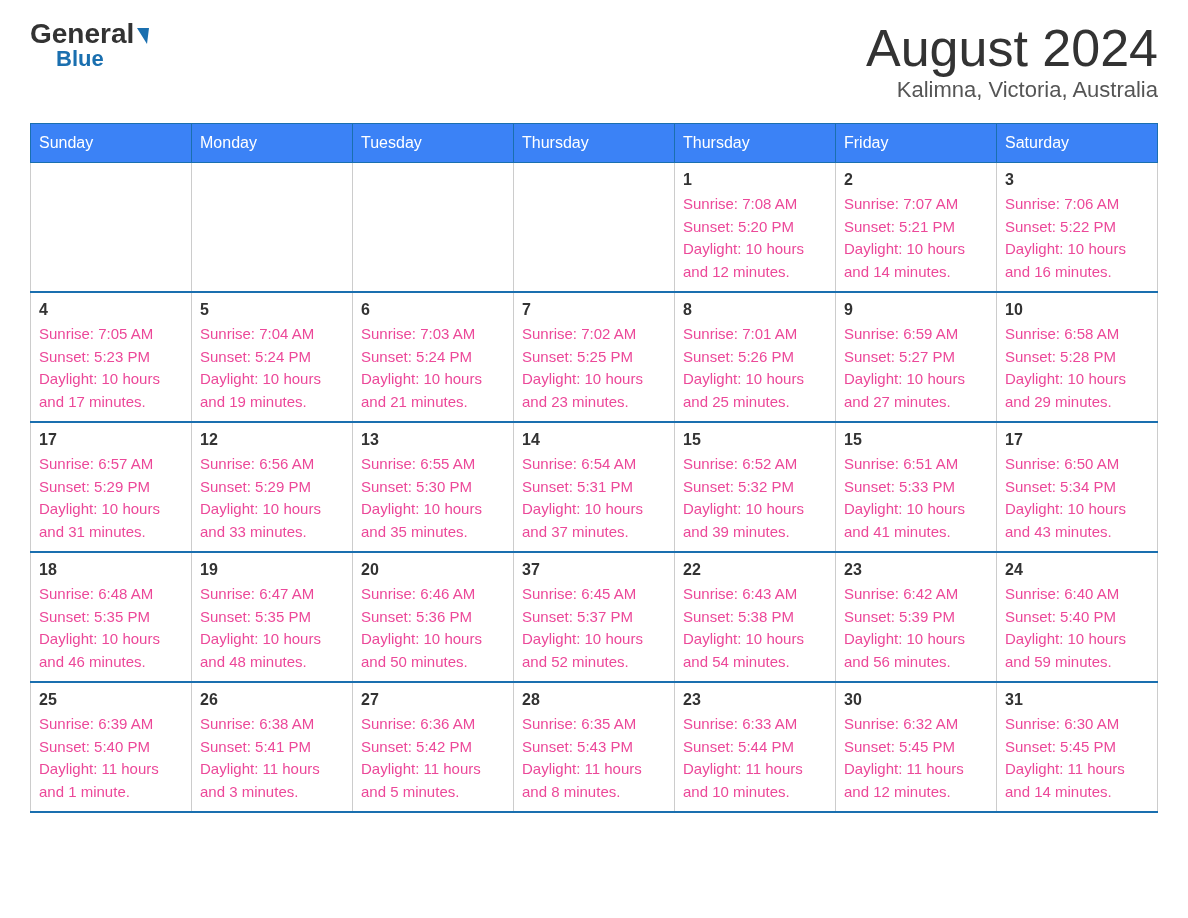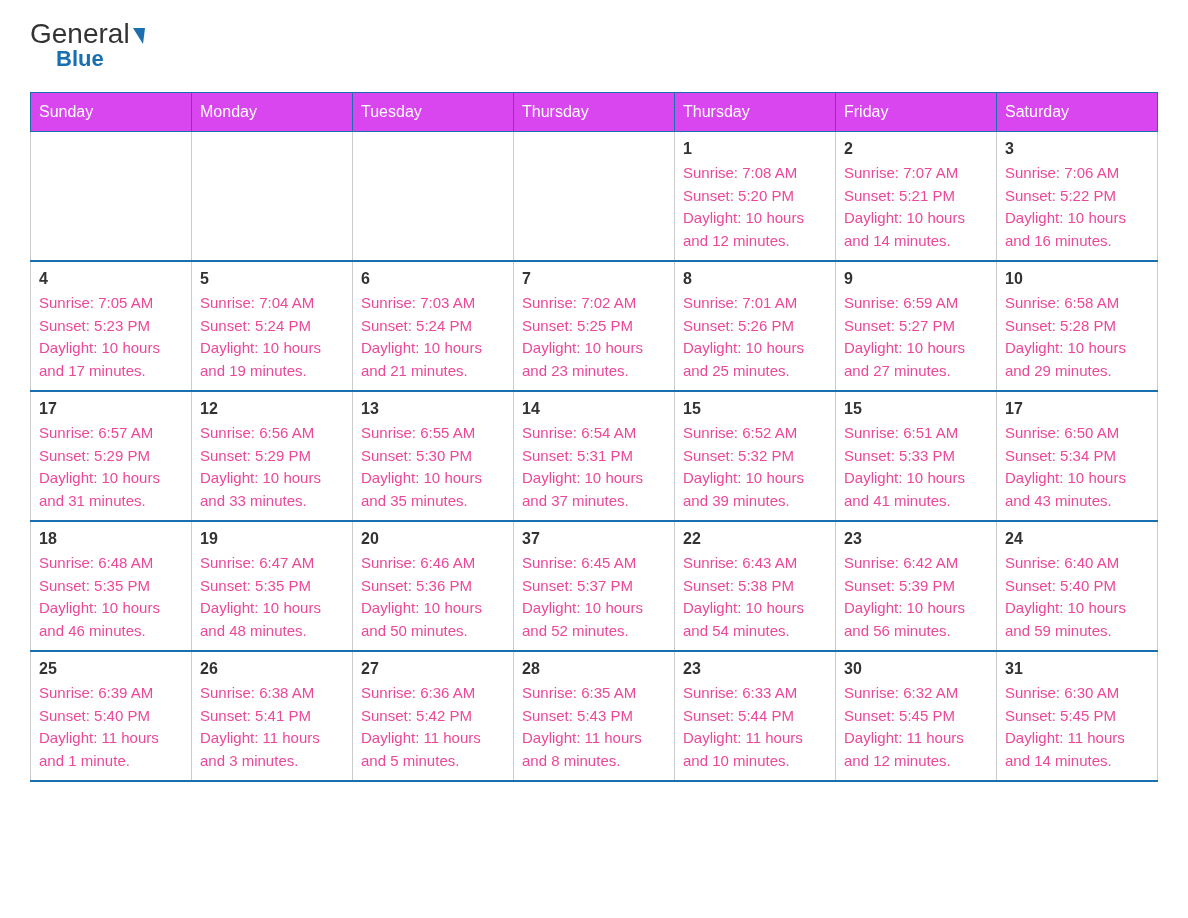--- a/index.html
+++ b/index.html
@@ -17,21 +17,21 @@
       align-items: flex-start;
       margin-bottom: 20px;
     }
     .logo-area {
       display: flex;
       flex-direction: column;
       align-items: flex-start;
     }
     .logo-text {
       font-size: 28px;
-      font-weight: normal;
+      font-weight: bold;
       color: #333;
       line-height: 1;
     }
     .logo-line2 {
       font-size: 22px;
       font-weight: bold;
       color: #1a6faf;
       margin-top: -2px;
       padding-left: 2px;
       margin-left: 24px;
@@ -48,21 +48,21 @@
     .title-area h2 {
       font-size: 22px;
       font-weight: normal;
       color: #555;
     }
     .calendar {
       width: 100%;
       border-collapse: collapse;
     }
     .calendar thead th {
-      background-color: #d946ef;
+      background-color: #3b82f6;
       color: #fff;
       padding: 10px 8px;
       text-align: left;
       font-size: 16px;
       font-weight: normal;
       border: 1px solid #1a6faf;
     }
     .calendar tbody td {
       vertical-align: top;
       padding: 8px;
@@ -93,20 +93,24 @@
   </style>
 </head>
 <body>
 
 <div class="header">
   <div class="logo-area">
     <div class="logo-text">
       General<span style="display:inline-block;width:0;height:0;border-left:10px solid transparent;border-right:2px solid transparent;border-bottom:0;border-top:16px solid #1a6faf;margin-left:3px;vertical-align:middle;"></span>
     </div>
     <div class="logo-line2">Blue</div>
+  </div>
+  <div class="title-area">
+    <h1>August 2024</h1>
+    <h2>Kalimna, Victoria, Australia</h2>
   </div>
 </div>
 
 <table class="calendar">
   <thead>
     <tr>
     <th>Sunday</th>
         <th>Monday</th>
         <th>Tuesday</th>
         <th>Thursday</th>

